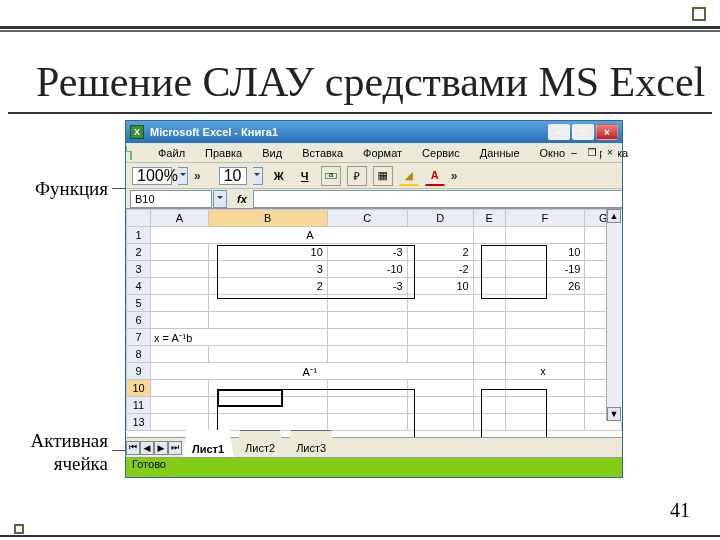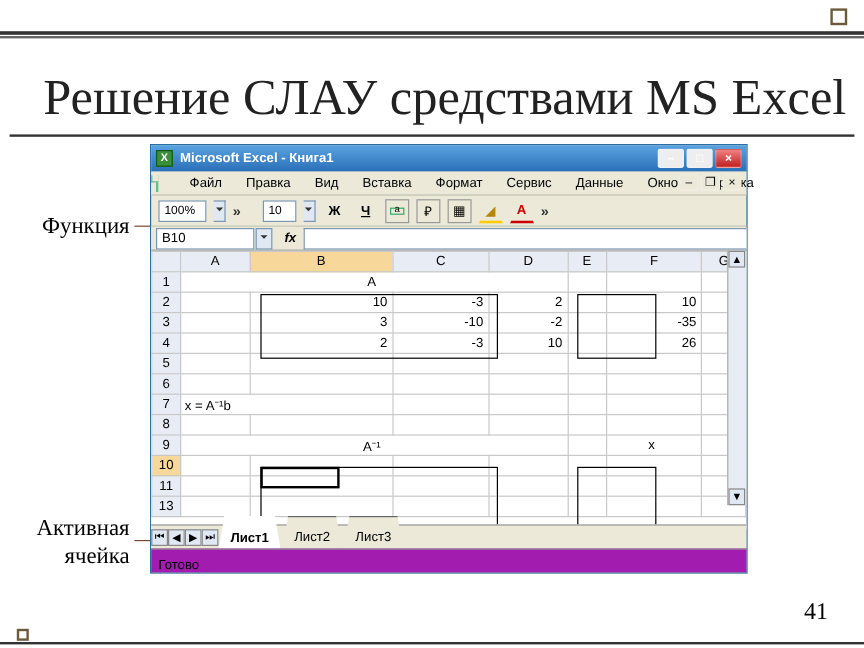--- a/index.html
+++ b/index.html
@@ -72,21 +72,21 @@
   }
   .menubar .doc-icon { width:16px; height:14px; border:1px solid #6b8; background:#fff; margin-right:6px; display:inline-block; position:relative;}
   .menubar .doc-icon::after{content:""; position:absolute; right:-1px; top:-1px; width:5px; height:5px; background:#ece9d8; border-left:1px solid #6b8; border-bottom:1px solid #6b8;}
   .menu-item { cursor:default; }
   .child-win-btns { position:absolute; right:4px; top:24px; display:flex; gap:2px; }
   .child-win-btns .win-btn{ width:16px; height:14px; background:#ece9d8;}
   .toolbar {
     height: 26px; display:flex; align-items:center; padding:0 6px; gap:6px;
     border-bottom:1px solid #c0c0b0;
   }
-  .tb-box { height:18px; border:1px solid #7a96b0; background:#fff; display:inline-flex; align-items:center; padding:0 4px; font-size:10px;}
+  .tb-box { height:18px; border:1px solid #7a96b0; background:#fff; display:inline-flex; align-items:center; padding:0 4px; font-size:16px;}
   .tb-drop { width:10px; height:18px; border:1px solid #7a96b0; border-left:0; background:#dfe8f3; display:inline-flex; align-items:center; justify-content:center;}
   .tb-drop::after{content:""; border:3px solid transparent; border-top-color:#333;}
   .tb-chev{ font-weight:bold; font-size:12px; color:#333;}
   .tb-btn { width:20px; height:20px; border:1px solid transparent; display:inline-flex; align-items:center; justify-content:center; font-size:11px;}
   .tb-btn.b { font-weight:bold; }
   .tb-btn.u { text-decoration:underline; font-weight:bold;}
   .tb-btn.merge{ border:1px solid #999; width:20px; position:relative;}
   .tb-btn.merge::before{content:""; position:absolute; left:3px; right:3px; top:6px; bottom:6px; border:1px solid #3a6; }
   .tb-btn.merge::after{content:"a"; position:absolute; left:7px; top:3px; font-size:8px;}
   .tb-btn.curr{ border:1px solid #999;}
@@ -134,21 +134,21 @@
   }
   .tab-nav { display:flex; }
   .sheet-tab {
     padding:11px 10px; border:1px solid #666; border-bottom:0; margin-left:-1px;
     background:#ece9d8;
     clip-path: polygon(6px 0, calc(100% - 6px) 0, 100% 100%, 0 100%);
   }
   .sheet-tab.active { background:#fff; font-weight:bold; border-top:2px solid #fff;}
   .status-row {
     position:absolute; left:0; right:0; bottom:0; height:20px;
-    display:flex; align-items:flex-end; padding:0 6px; background:#a21caf;
+    display:flex; align-items:flex-start; padding:0 6px; background:#84cc16;
     border-top:1px solid #999; font-size:11px;
   }
   .slide-num {
     position:absolute; right:30px; bottom:18px;
     font-family:"Times New Roman", serif; font-size:20px;
   }
   .bot-ornament {
     position:absolute; left:14px; bottom:6px;
     width:10px; height:10px; border:2px solid #6b5b3a;
   }
@@ -260,21 +260,21 @@
               <td>10</td>
               <td></td>
             </tr>
           <tr>
               <th>3</th>
               <td></td>
               <td>3</td>
               <td>-10</td>
               <td>-2</td>
               <td></td>
-              <td>-35</td>
+              <td>-19</td>
               <td></td>
             </tr>
           <tr>
               <th>4</th>
               <td></td>
               <td>2</td>
               <td>-3</td>
               <td>10</td>
               <td></td>
               <td>26</td>

